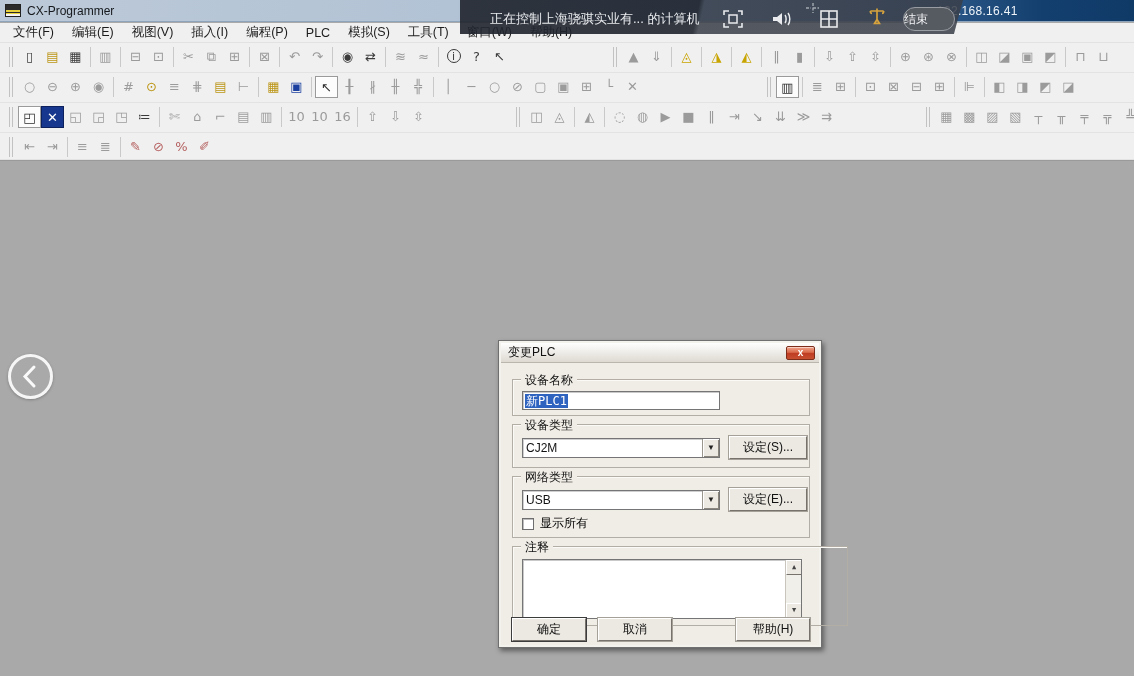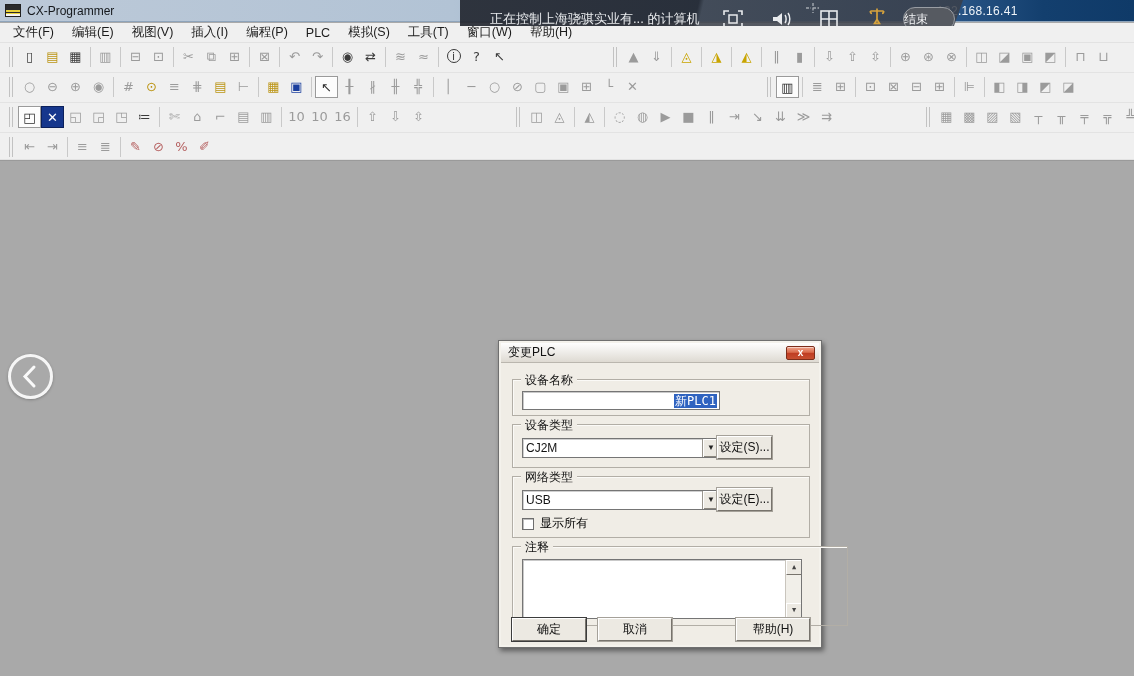--- a/index.html
+++ b/index.html
@@ -36,21 +36,21 @@
   .tbtn.p { border:1px solid #9a9a9a; background:#fcfcfc; box-shadow:inset 1px 1px 0 #fff; color:#2d2d2d; }
   .tbtn.n { background:#16378d; border:1px solid #0b205c; color:#fff; }
   .tbtn.circ { font-size:11px; }
   .tbtn.circ i { display:inline-block; width:14px; height:14px; line-height:13px; border:1px solid #3b3b3b;
     border-radius:50%; font-style:normal; }
 
   
   #workspace { position:absolute; left:0; top:161px; width:1134px; height:515px; background:#a9a9a9; }
 
   
-  #remote-overlay { position:absolute; left:460px; top:0; width:503px; height:26px; z-index:30;
+  #remote-overlay { position:absolute; left:460px; top:0; width:503px; height:34px; z-index:30;
     background:linear-gradient(103deg, rgba(32,36,45,.90) 0%, rgba(32,36,45,.90) 47%, rgba(58,63,73,.86) 48%, rgba(58,63,73,.86) 100%);
     clip-path:polygon(0 0, 100% 0, 98.2% 100%, 0 100%);
     display:flex; align-items:center; color:#e8eaed; }
   #remote-status { position:absolute; left:30px; top:10px; font-size:13px; color:#e9ebee; white-space:nowrap; }
   .ov-icon { position:absolute; top:9px; width:22px; height:20px; }
   #pin-icon { left:345px; top:2px; width:16px; height:12px; opacity:.7; }
   #fullscreen-icon { left:262px; }
   #speaker-icon { left:310px; }
   #grid-icon { left:358px; }
   #gold-tool-icon { left:406px; top:6px; }
@@ -74,34 +74,34 @@
   .groupbox { position:absolute; border:1px solid #b2aea6; box-shadow:1px 1px 0 #fbfaf7 inset;margin-top:6px; }
   .grouplabel { position:absolute; top:-8px; left:8px; background:#f0ede6; padding:0 4px; font-size:12px; color:#111; }
   #grp-device-name { left:13px; top:32px; width:298px; height:37px; }
   #grp-device-type { left:13px; top:77px; width:298px; height:44px; }
   #grp-network-type { left:13px; top:129px; width:298px; height:62px; }
   #grp-comment { left:13px; top:199px; width:336px; height:80px; }
 
   .txt-input { position:absolute; background:#fff; border:1px solid #757575;
     box-shadow:inset 1px 1px 0 #c9c9c9; font-family:"DejaVu Sans Mono", monospace; font-size:12px;
     padding:1px 2px; overflow:hidden; white-space:nowrap; }
-  #device-name-input { left:9px; top:11px; width:198px; height:19px;text-align:right; }
+  #device-name-input { left:9px; top:11px; width:198px; height:19px; }
   #device-name-input .sel { background:#2f63c0; color:#fff; padding:0 1px; }
 
   .combo { position:absolute; width:198px; height:20px; background:#fff; border:1px solid #757575;
     box-shadow:inset 1px 1px 0 #cfcfcf; }
   .combo-val { position:absolute; left:3px; top:2px; font-family:Liberation Sans, sans-serif; font-size:12px; color:#111; }
   .combo-btn { position:absolute; right:0; top:0; width:17px; height:18px; background:#ece9e2;
     border-left:1px solid #9a968e; box-shadow:inset 1px 1px 0 #fff, inset -1px -1px 0 #8a867e; text-align:center; }
   .combo-btn span { font-size:8px; color:#222; line-height:18px; }
 
   .btn3d { position:absolute; background:#ece9e2; border:1px solid;
     border-color:#ffffff #77736c #77736c #ffffff; box-shadow:0 0 0 1px #a5a199; text-align:center;
     font-size:12px; color:#111; }
-  #device-type-settings, #network-type-settings { left:204px; top:11px; width:55px; height:23px; line-height:21px; }
+  #device-type-settings, #network-type-settings { left:216px; top:11px; width:78px; height:23px; line-height:21px; }
   #btn-ok { left:13px; top:277px; width:74px; height:23px; line-height:21px; box-shadow:0 0 0 1px #3c3c3c; }
   #btn-cancel { left:99px; top:277px; width:74px; height:23px; line-height:21px; }
   #btn-help { left:237px; top:277px; width:74px; height:23px; line-height:21px; }
 
   #show-all-row { position:absolute; left:9px; top:38px; display:flex; align-items:center; }
   #show-all-checkbox { width:12px; height:12px; background:#fff; border:1px solid #6e6e6e;
     box-shadow:inset 1px 1px 0 #bdbdbd; margin-right:6px; }
 
   #comment-textarea { left:9px; top:12px; width:280px; height:60px; }
   .vscroll { position:absolute; right:0; top:0; width:16px; height:58px; background:#f1efe9; border-left:1px solid #c9c5bd; }

